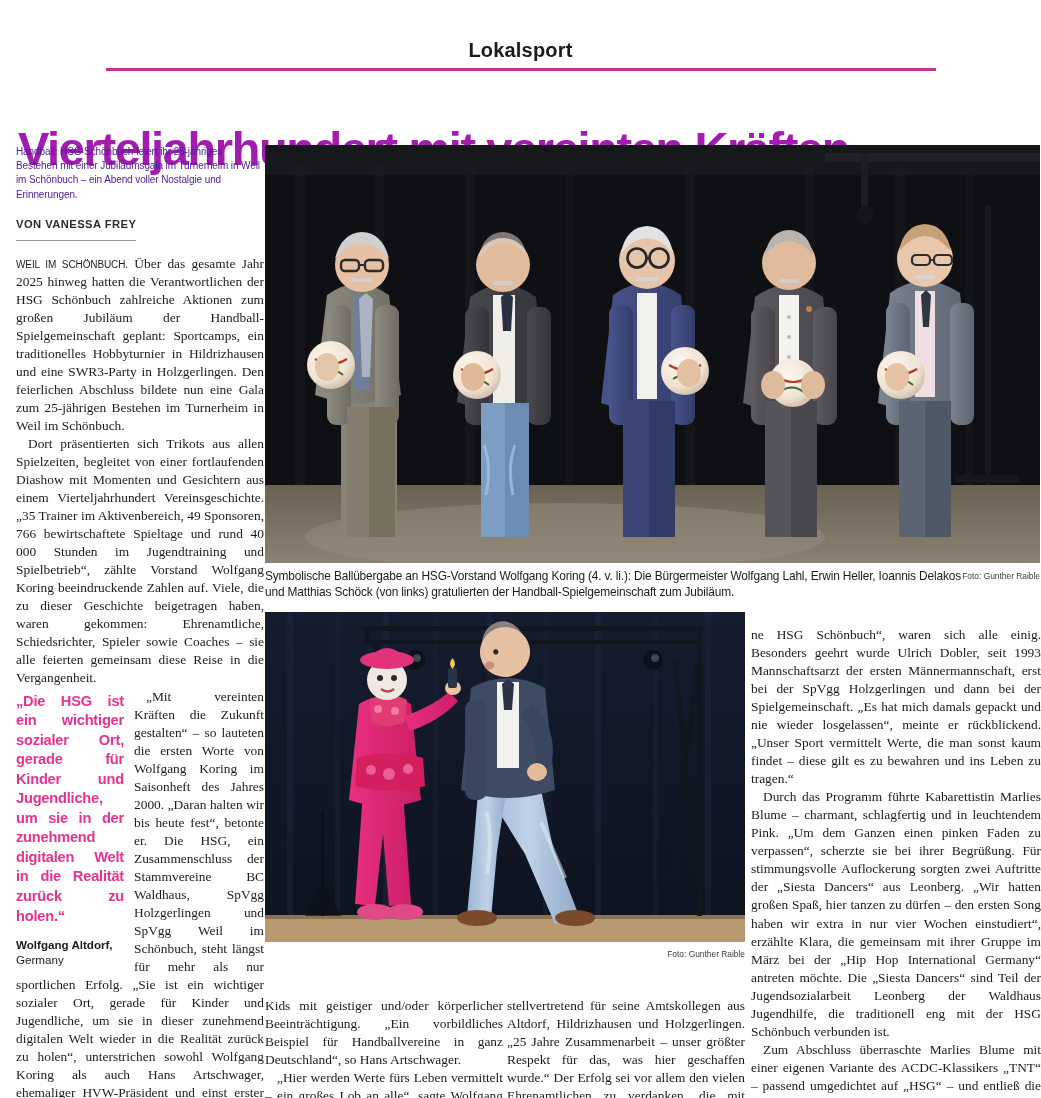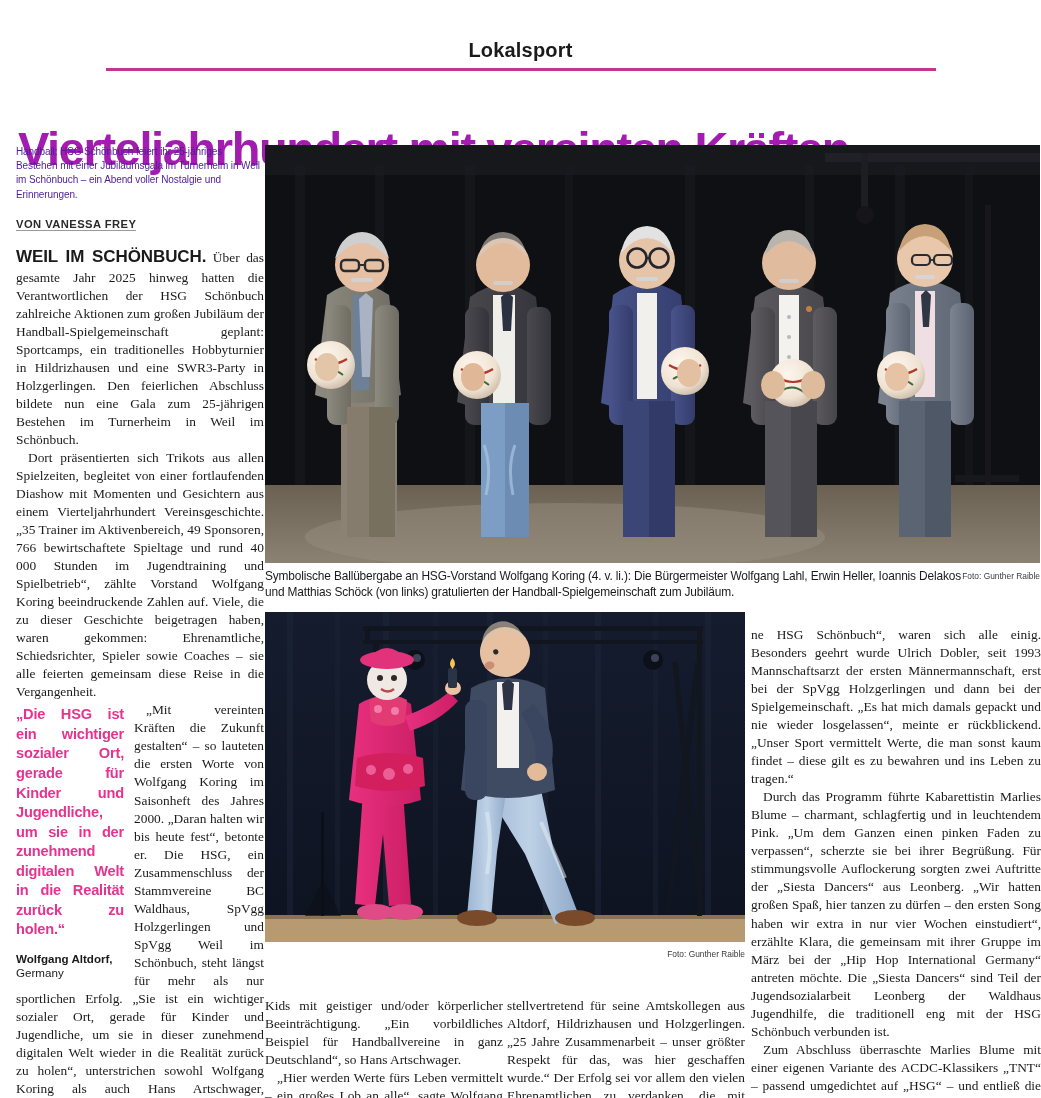--- a/index.html
+++ b/index.html
@@ -71,39 +71,39 @@
     color: #4c1d95;
     letter-spacing: -0.1px;
   }
   .byline {
     font-family: "Liberation Sans", sans-serif;
     font-size: 11.2px;
     font-weight: bold;
     letter-spacing: 0.45px;
     color: #2a2a2a;
     margin-top: 16px;
-    padding-bottom: 0;
+    padding-bottom: 10px;
     border-bottom: 1px solid #9a9a9a;
     display: inline-block;
     text-transform: uppercase;
   }
   .body-text {
     font-family: "Liberation Serif", serif;
     font-size: 13.4px;
     line-height: 1.345;
     text-align: justify;
     color: #1a1a1a;
     hyphens: auto;
   }
   .body-text p { margin: 0; text-indent: 12px; }
   .body-text p.first { text-indent: 0; margin-top: 14px; }
   .dateline {
     font-family: "Liberation Sans", sans-serif;
-    font-weight: bold;
-    font-size: 17px;
+    font-weight: normal;
+    font-size: 10px;
     letter-spacing: -0.1px;
   }
 
   
   .pullquote {
     float: left;
     width: 108px;
     margin: 4px 10px 6px 0;
   }
   .pullquote-text {

